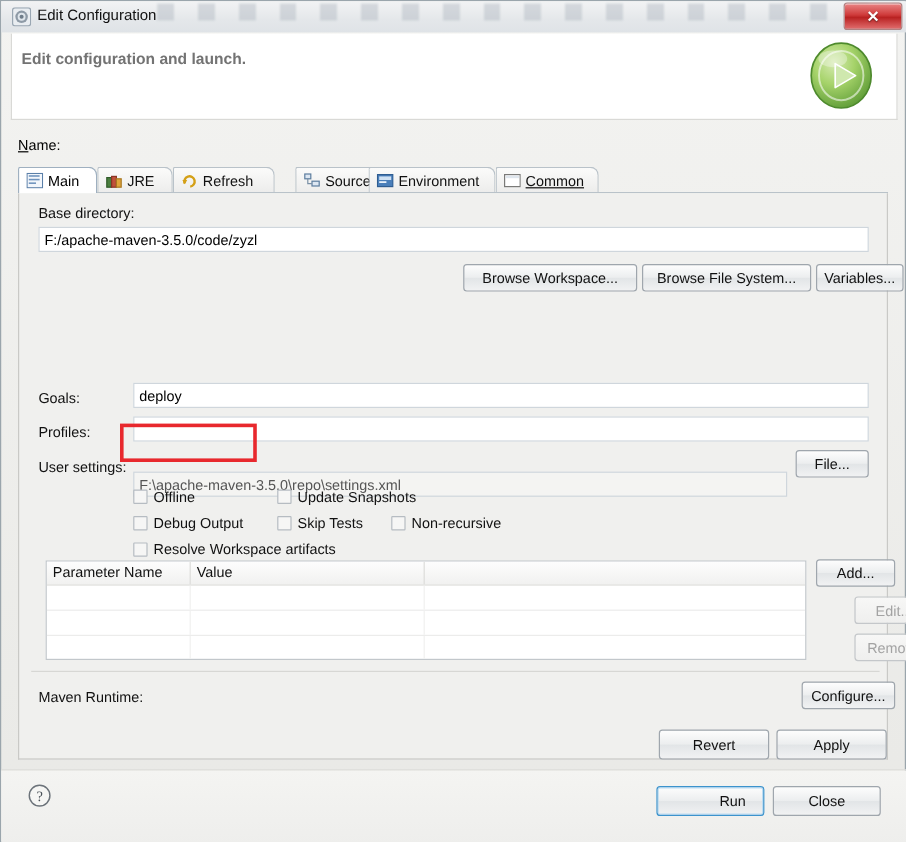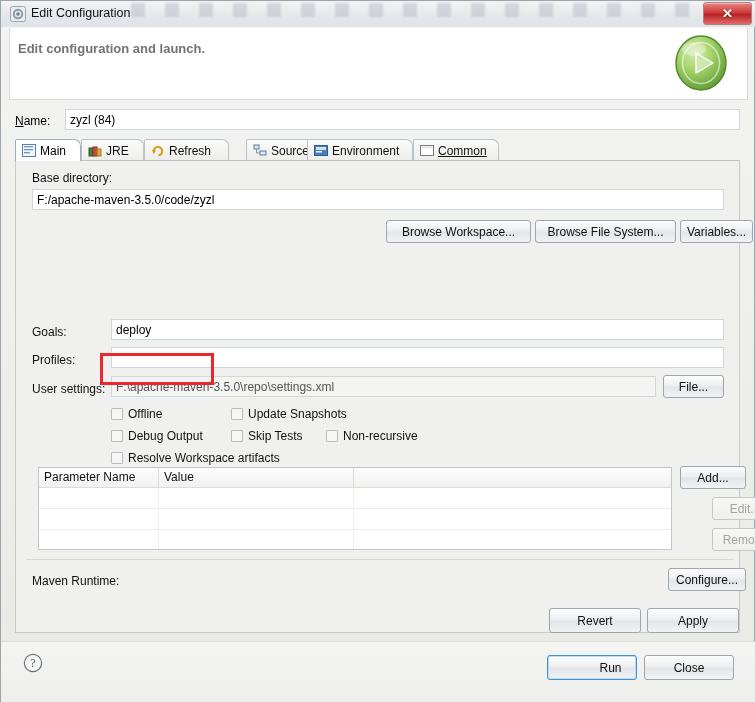--- a/index.html
+++ b/index.html
@@ -232,21 +232,20 @@
         <path d="M23 19 L40 29 L23 39 Z" fill="#cfe8ae" stroke="#ffffff" stroke-width="1.4" stroke-linejoin="round"></path>
         <ellipse cx="21" cy="15" rx="12" ry="7" fill="#ffffff" fill-opacity=".33"></ellipse>
       </svg>
     </span>
   </div>
 
   <div id="body">
 
     <div id="name-row">
       <label id="name-label"><span class="ul">N</span><span>ame:</span></label>
-      <input id="name-input" type="text" value="zyzl (84)" style="">
     </div>
 
     <div id="tabs">
       <div class="tab active" style="left:0px;width:66px;">
         <span class="tabicon">
           <svg width="14" height="13" viewBox="0 0 14 13">
               <rect x="0.5" y="0.5" width="13" height="12" fill="#f2f6fb" stroke="#5a7fa8"></rect>
               <rect x="2" y="2" width="9" height="1.3" fill="#6e93bd"></rect>
               <rect x="2" y="5" width="9" height="1.3" fill="#6e93bd"></rect>
               <rect x="2" y="8" width="6" height="1.3" fill="#6e93bd"></rect>
@@ -320,21 +319,21 @@
         <span>Variables...</span>
       </button>
 
       <div class="lbl" style="left:16px;top:164px;">Goals:</div>
       <input class="txtfield" style="left: 95px; top: 158px; width: 613px;" value="deploy">
 
       <div class="lbl" style="left:16px;top:192px;">Profiles:</div>
       <input class="txtfield" style="left: 95px; top: 186px; width: 613px;" value="">
 
       <div class="lbl" style="left:16px;top:221px;">User settings:</div>
-      <input class="txtfield readonlyish" style="left: 95px; top: 215px; width: 545px;" value="F:\apache-maven-3.5.0\repo\settings.xml">
+      <input class="txtfield readonlyish" style="left: 95px; top: 232px; width: 545px;" value="F:\apache-maven-3.5.0\repo\settings.xml">
       <button class="btn" style="left:647px;top:214px;width:61px;">
         <span>File...</span>
       </button>
 
       <div class="cb" style="left:95px;top:246px;">
         <span class="box"></span>
         <span>Offline</span>
       </div>
       <div class="cb" style="left:215px;top:246px;">
         <span class="box"></span>

